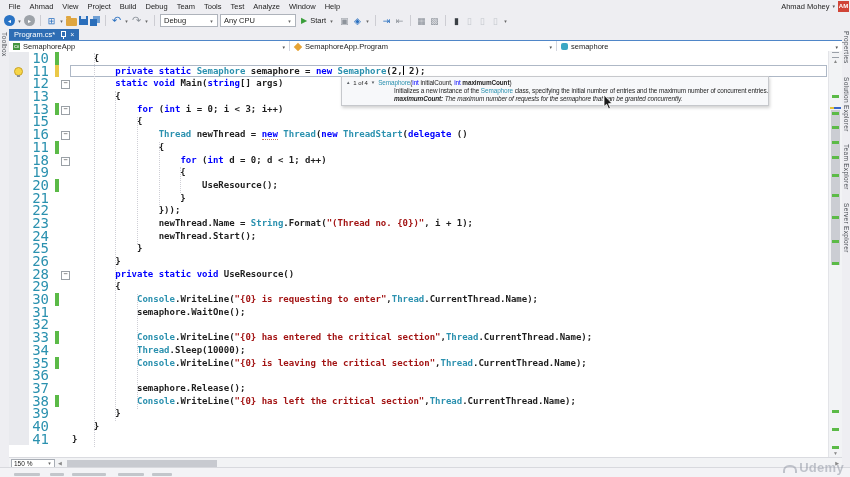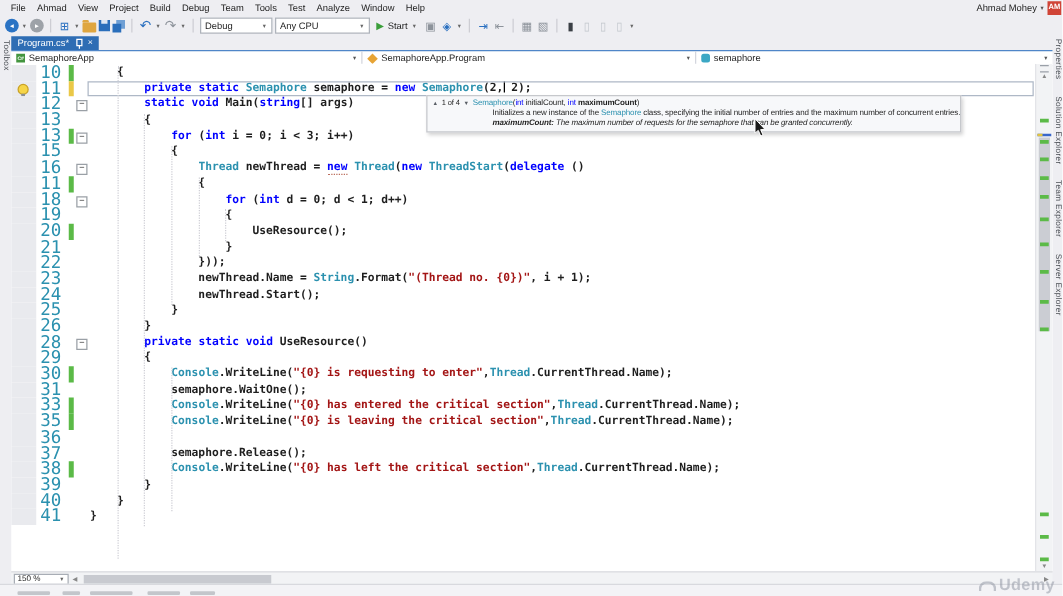--- a/index.html
+++ b/index.html
@@ -248,21 +248,23 @@
         <div class="cl"><span class="gl"></span><span class="ln">21</span><span class="bar"></span><span class="fold"></span><span class="ct"><span class="tk-p">                    }</span></span></div>
         <div class="cl"><span class="gl"></span><span class="ln">22</span><span class="bar"></span><span class="fold"></span><span class="ct"><span class="tk-p">                }));</span></span></div>
         <div class="cl"><span class="gl"></span><span class="ln">23</span><span class="bar"></span><span class="fold"></span><span class="ct"><span class="tk-p">                newThread.Name = </span><span class="tk-t">String</span><span class="tk-p">.Format(</span><span class="tk-s">"(Thread no. {0})"</span><span class="tk-p">, i + 1);</span></span></div>
         <div class="cl"><span class="gl"></span><span class="ln">24</span><span class="bar"></span><span class="fold"></span><span class="ct"><span class="tk-p">                newThread.Start();</span></span></div>
         <div class="cl"><span class="gl"></span><span class="ln">25</span><span class="bar"></span><span class="fold"></span><span class="ct"><span class="tk-p">            }</span></span></div>
         <div class="cl"><span class="gl"></span><span class="ln">26</span><span class="bar"></span><span class="fold"></span><span class="ct"><span class="tk-p">        }</span></span></div>
         <div class="cl"><span class="gl"></span><span class="ln">28</span><span class="bar"></span><span class="fold"><span class="fbox">−</span></span><span class="ct"><span class="tk-p">        </span><span class="tk-k">private</span><span class="tk-p"> </span><span class="tk-k">static</span><span class="tk-p"> </span><span class="tk-k">void</span><span class="tk-p"> UseResource()</span></span></div>
         <div class="cl"><span class="gl"></span><span class="ln">29</span><span class="bar"></span><span class="fold"></span><span class="ct"><span class="tk-p">        {</span></span></div>
         <div class="cl"><span class="gl"></span><span class="ln">30</span><span class="bar g"></span><span class="fold"></span><span class="ct"><span class="tk-p">            </span><span class="tk-t">Console</span><span class="tk-p">.WriteLine(</span><span class="tk-s">"{0} is requesting to enter"</span><span class="tk-p">,</span><span class="tk-t">Thread</span><span class="tk-p">.CurrentThread.Name);</span></span></div>
         <div class="cl"><span class="gl"></span><span class="ln">31</span><span class="bar"></span><span class="fold"></span><span class="ct"><span class="tk-p">            semaphore.WaitOne();</span></span></div>
+        <div class="cl"><span class="gl"></span><span class="ln">32</span><span class="bar"></span><span class="fold"></span><span class="ct"></span></div>
         <div class="cl"><span class="gl"></span><span class="ln">33</span><span class="bar g"></span><span class="fold"></span><span class="ct"><span class="tk-p">            </span><span class="tk-t">Console</span><span class="tk-p">.WriteLine(</span><span class="tk-s">"{0} has entered the critical section"</span><span class="tk-p">,</span><span class="tk-t">Thread</span><span class="tk-p">.CurrentThread.Name);</span></span></div>
+        <div class="cl"><span class="gl"></span><span class="ln">34</span><span class="bar"></span><span class="fold"></span><span class="ct"><span class="tk-p">            </span><span class="tk-t">Thread</span><span class="tk-p">.Sleep(10000);</span></span></div>
         <div class="cl"><span class="gl"></span><span class="ln">35</span><span class="bar g"></span><span class="fold"></span><span class="ct"><span class="tk-p">            </span><span class="tk-t">Console</span><span class="tk-p">.WriteLine(</span><span class="tk-s">"{0} is leaving the critical section"</span><span class="tk-p">,</span><span class="tk-t">Thread</span><span class="tk-p">.CurrentThread.Name);</span></span></div>
         <div class="cl"><span class="gl"></span><span class="ln">36</span><span class="bar"></span><span class="fold"></span><span class="ct"></span></div>
         <div class="cl"><span class="gl"></span><span class="ln">37</span><span class="bar"></span><span class="fold"></span><span class="ct"><span class="tk-p">            semaphore.Release();</span></span></div>
         <div class="cl"><span class="gl"></span><span class="ln">38</span><span class="bar g"></span><span class="fold"></span><span class="ct"><span class="tk-p">            </span><span class="tk-t">Console</span><span class="tk-p">.WriteLine(</span><span class="tk-s">"{0} has left the critical section"</span><span class="tk-p">,</span><span class="tk-t">Thread</span><span class="tk-p">.CurrentThread.Name);</span></span></div>
         <div class="cl"><span class="gl"></span><span class="ln">39</span><span class="bar"></span><span class="fold"></span><span class="ct"><span class="tk-p">        }</span></span></div>
         <div class="cl"><span class="gl"></span><span class="ln">40</span><span class="bar"></span><span class="fold"></span><span class="ct"><span class="tk-p">    }</span></span></div>
         <div class="cl"><span class="gl"></span><span class="ln">41</span><span class="bar"></span><span class="fold"></span><span class="ct"><span class="tk-p">}</span></span></div>
         <div class="guide" style="left: 84.68px; top: 1px; height: 393.7px;"></div>
         <div class="guide" style="left: 106.36px; top: 39.1px; height: 330.2px;"></div>
         <div class="guide" style="left: 128.04px; top: 64.5px; height: 127px;"></div>

